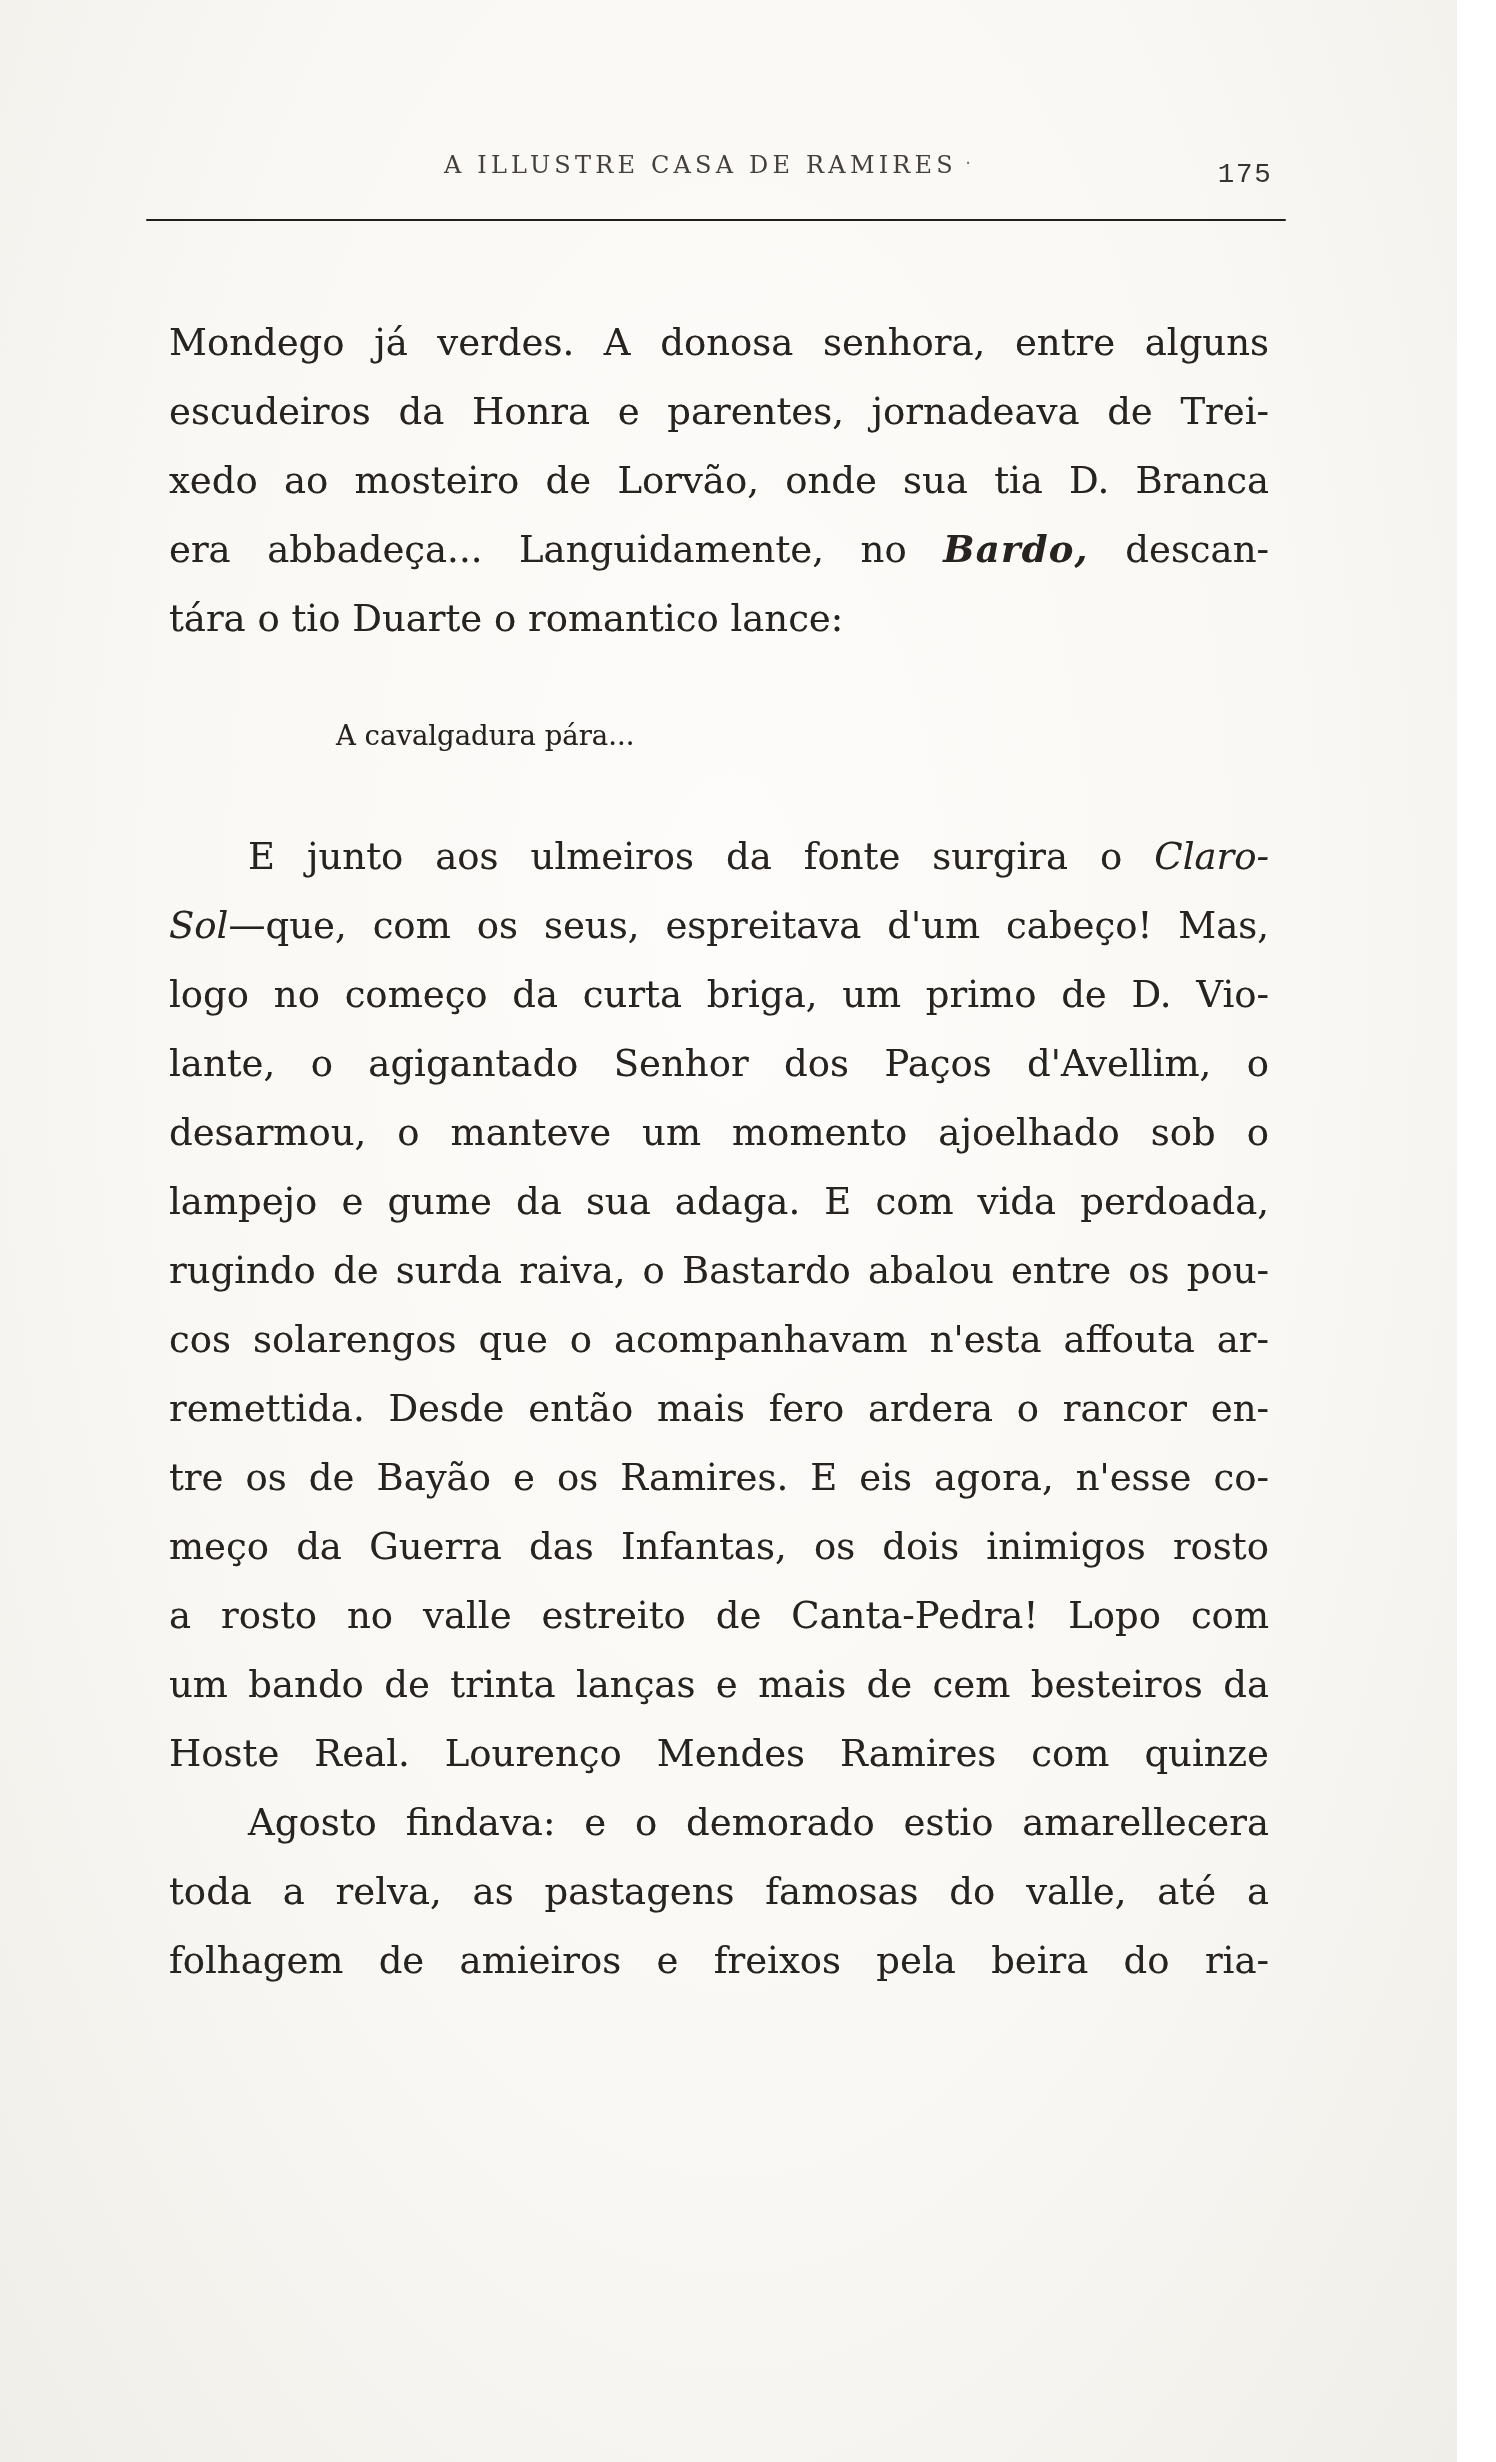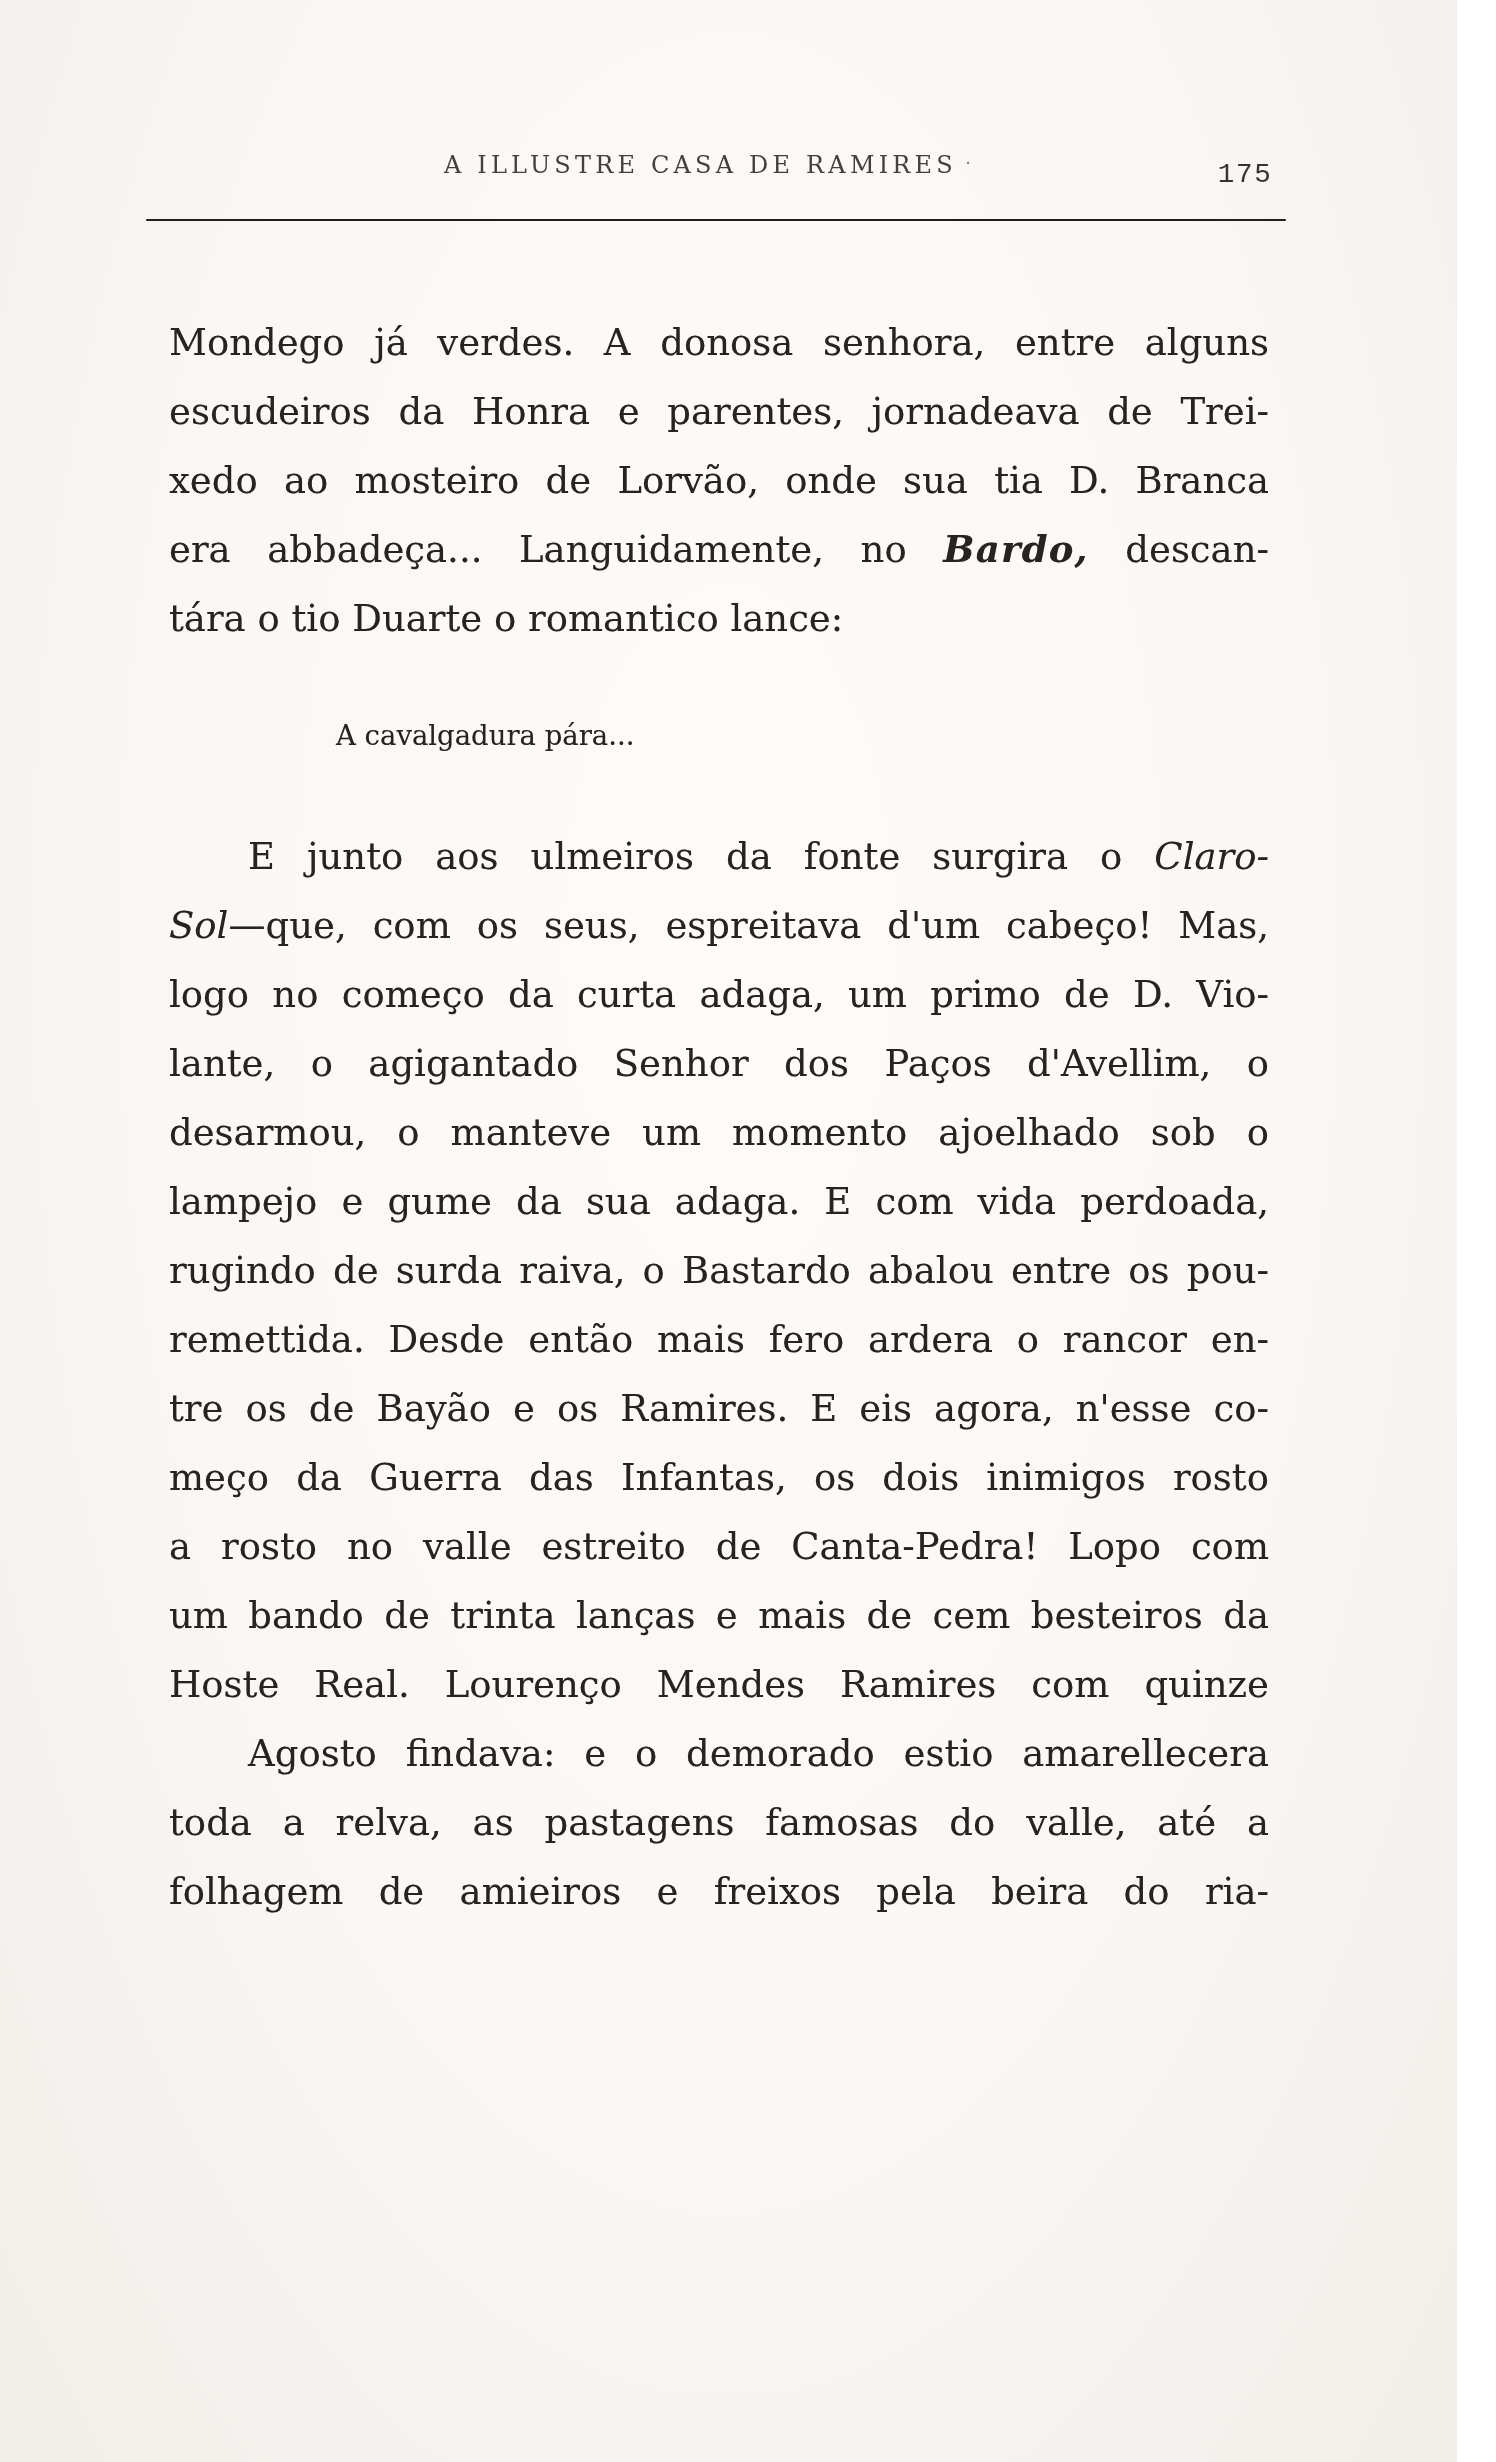--- a/index.html
+++ b/index.html
@@ -115,25 +115,26 @@
       <div class="line last">tára o tio Duarte o romantico lance:</div>
     </section>
 
     <section class="verse">
       <div class="vline">A cavalgadura pára...</div>
     </section>
 
     <section>
       <div class="line indent"><span>E junto aos ulmeiros da fonte surgira o </span><span class="italic">Claro-</span></div>
       <div class="line"><span class="italic">Sol</span><span>—que, com os seus, espreitava d'um cabeço! Mas,</span></div>
-      <div class="line">logo no começo da curta adaga, um primo de D. Vio-</div>
+      <div class="line">logo no começo da curta briga, um primo de D. Vio-</div>
       <div class="line">lante, o agigantado Senhor dos Paços d'Avellim, o</div>
       <div class="line">desarmou, o manteve um momento ajoelhado sob o</div>
       <div class="line">lampejo e gume da sua adaga. E com vida perdoada,</div>
       <div class="line">rugindo de surda raiva, o Bastardo abalou entre os pou-</div>
+      <div class="line">cos solarengos que o acompanhavam n'esta affouta ar-</div>
       <div class="line">remettida. Desde então mais fero ardera o rancor en-</div>
       <div class="line">tre os de Bayão e os Ramires. E eis agora, n'esse co-</div>
       <div class="line">meço da Guerra das Infantas, os dois inimigos rosto</div>
       <div class="line">a rosto no valle estreito de Canta-Pedra! Lopo com</div>
       <div class="line">um bando de trinta lanças e mais de cem besteiros da</div>
       <div class="line">Hoste Real. Lourenço Mendes Ramires com quinze</div>
     </section>
 
     <section>
       <div class="line indent">Agosto findava: e o demorado estio amarellecera</div>

